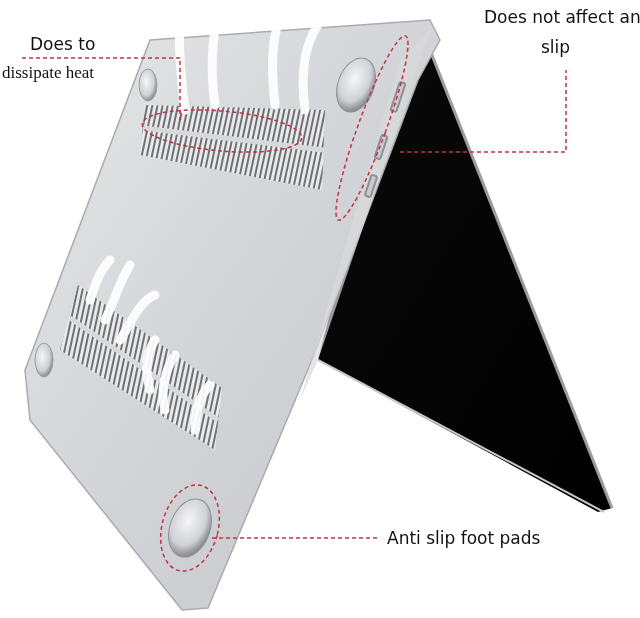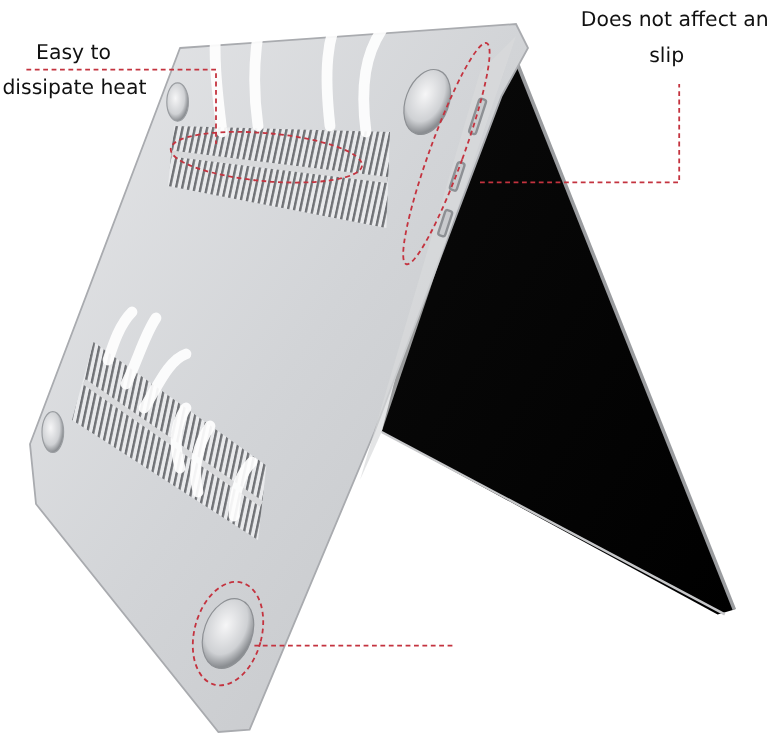--- a/index.html
+++ b/index.html
@@ -1,20 +1,20 @@
 <!DOCTYPE html>
 <html><head>
   <meta charset="utf-8">
   <style>
     html, body { margin:0; padding:0; background:#ffffff; }
     body { width:640px; height:618px; position:relative; overflow:hidden; font-family:"DejaVu Sans", "Liberation Sans", sans-serif; }
     .scene { position:absolute; left:0; top:0; width:640px; height:618px; }
     .label { position:absolute; color:#111; font-size:17px; line-height:22px; white-space:nowrap; }
     .lbl-heat-1 { left:30px; top:33px; }
-    .lbl-heat-2 { left:2px; top:62px; }
+    .lbl-heat-2 { left:2px; top:62px;font-family:Liberation Serif, serif; }
     .lbl-ports-1 { left:484px; top:6px; }
     .lbl-ports-2 { left:541px; top:36px; }
     .lbl-feet { left:387px; top:527px; }
   </style>
 </head>
 <body>
 
 <div class="scene">
   <svg width="640" height="618" viewBox="0 0 640 618">
     <defs>
@@ -93,17 +93,18 @@
     <g stroke="#c4333f" stroke-width="1.5" fill="none" stroke-dasharray="4,3">
       <polyline points="22,58 180,58 180,120"></polyline>
       <ellipse cx="222" cy="131" rx="80" ry="20" transform="rotate(5 222 131)"></ellipse>
       <ellipse cx="372" cy="128" rx="14" ry="98" transform="rotate(20 372 128)"></ellipse>
       <polyline points="400,152 566,152 566,70"></polyline>
       <ellipse cx="190" cy="528" rx="28" ry="44" transform="rotate(15 190 528)"></ellipse>
       <polyline points="212,538 378,538"></polyline>
     </g>
   </svg>
 
-  <div class="label lbl-heat-1">Easy to</div>
+  <div class="label lbl-heat-1">Does to</div>
   <div class="label lbl-heat-2">dissipate heat</div>
   <div class="label lbl-ports-1">Does not affect any</div>
   <div class="label lbl-ports-2">slip</div>
+  <div class="label lbl-feet">Anti slip foot pads</div>
 </div>
 
 </body></html>

